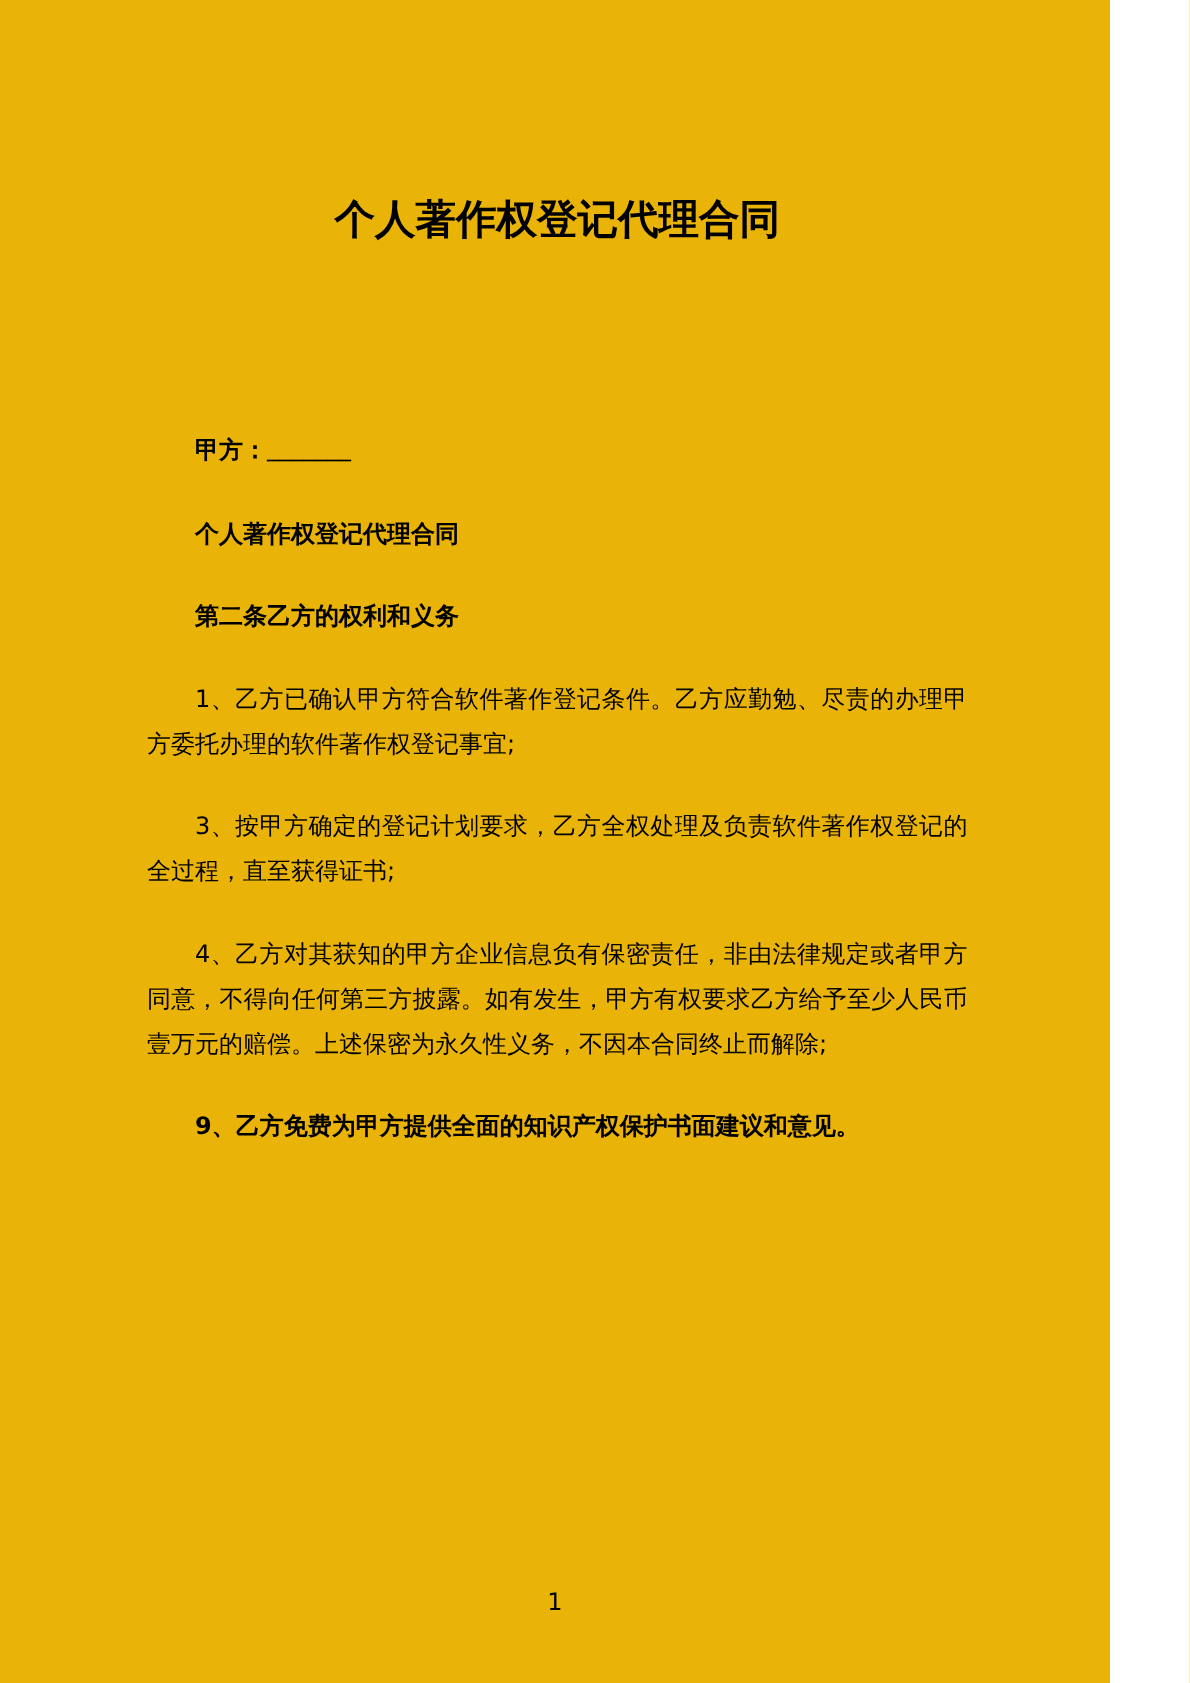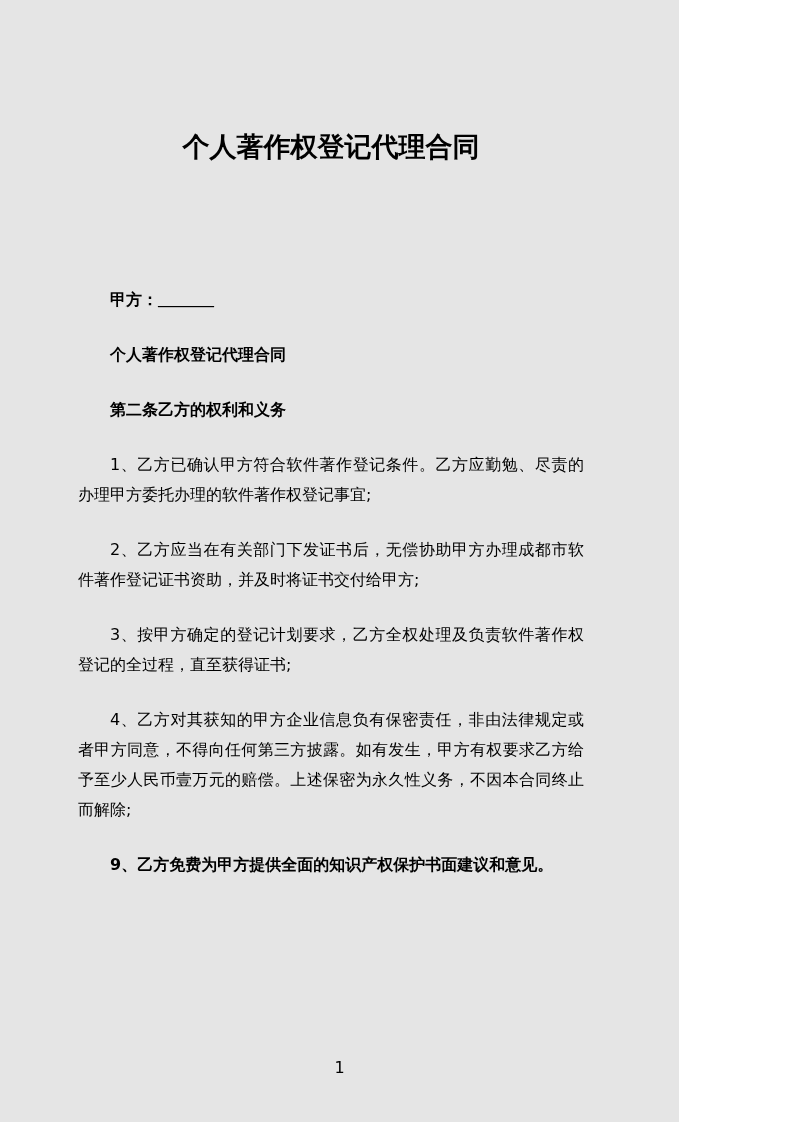--- a/index.html
+++ b/index.html
@@ -2,25 +2,25 @@
 <html><head>
 <meta charset="utf-8">
 <style>
   html, body {
     margin: 0;
     padding: 0;
     background: #ffffff;
   }
   .page {
     position: relative;
-    width: 679px;
+    width: 740px;
     height: 1122px;
-    background: #e5e5e5;
+    background: #eab308;
     box-sizing: border-box;
-    padding: 127px 95px 0 78px;
+    padding: 127px 95px 0 98px;
     font-family: "DejaVu Sans", "Liberation Sans", sans-serif;
     color: #000000;
     overflow: hidden;
   }
   .doc-title {
     font-size: 27px;
     font-weight: bold;
     text-align: center;
     line-height: 40px;
     margin: 0 0 118px 0;
@@ -63,21 +63,20 @@
   <p class="para first bold"><span>甲方：</span><span class="blank">_______</span></p>
 
 
 
   <p class="para bold">个人著作权登记代理合同</p>
 
   <p class="para bold">第二条乙方的权利和义务</p>
 
   <p class="para">1、乙方已确认甲方符合软件著作登记条件。乙方应勤勉、尽责的办理甲方委托办理的软件著作权登记事宜;</p>
 
-  <p class="para">2、乙方应当在有关部门下发证书后，无偿协助甲方办理成都市软件著作登记证书资助，并及时将证书交付给甲方;</p>
 
   <p class="para">3、按甲方确定的登记计划要求，乙方全权处理及负责软件著作权登记的全过程，直至获得证书;</p>
 
   <p class="para">4、乙方对其获知的甲方企业信息负有保密责任，非由法律规定或者甲方同意，不得向任何第三方披露。如有发生，甲方有权要求乙方给予至少人民币壹万元的赔偿。上述保密为永久性义务，不因本合同终止而解除;</p>
 
   <p class="para bold">9、乙方免费为甲方提供全面的知识产权保护书面建议和意见。</p>
 
 
   <div class="page-number">1</div>
 

